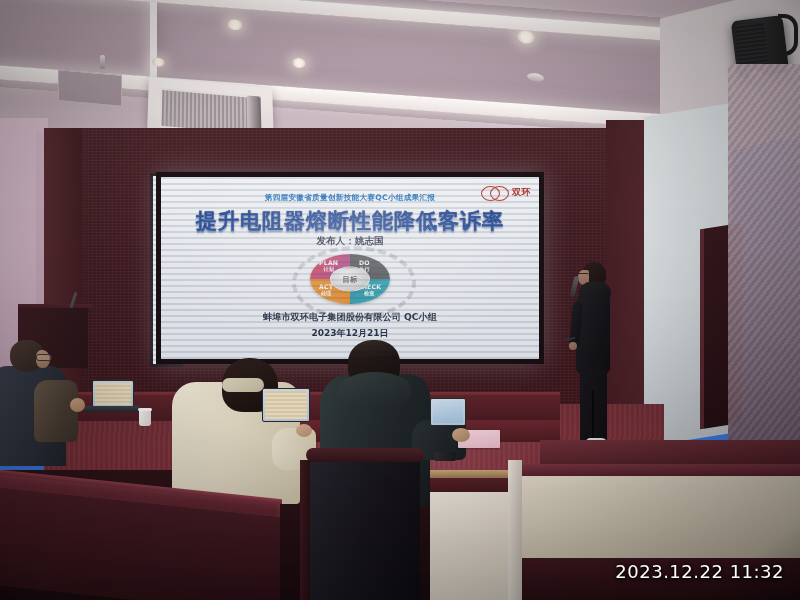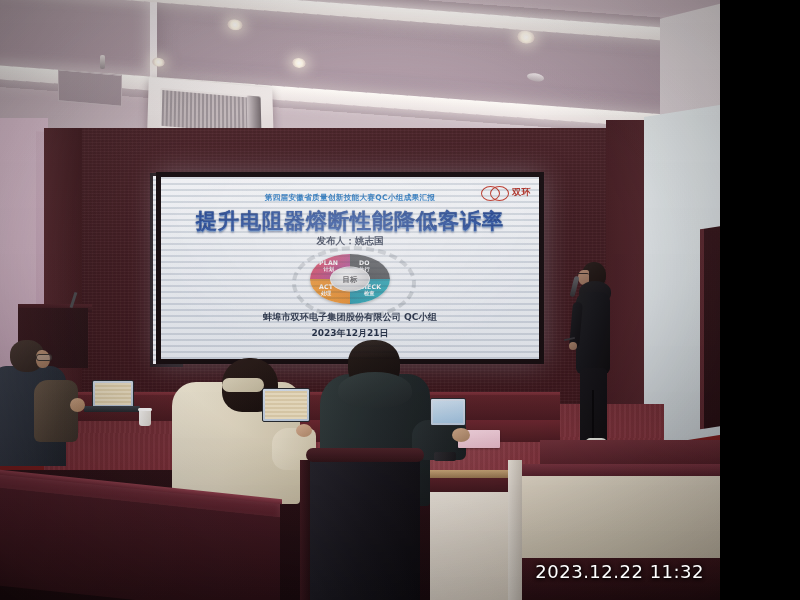--- a/index.html
+++ b/index.html
@@ -1,18 +1,18 @@
 <!DOCTYPE html>
 <html><head>
 <meta charset="utf-8">
 <style>
   html,body{margin:0;padding:0;background:#000;}
   body{font-family:"DejaVu Sans","Liberation Sans",sans-serif;}
 
-  #scene{position:relative;width:720px;height:600px;overflow:hidden;background:#7f1d1d;}
+  #scene{position:relative;width:800px;height:600px;overflow:hidden;background:#3b82f6;}
 
   
   .ceiling-base{position:absolute;left:0;top:0;width:800px;height:140px;
     background:linear-gradient(172deg,#cdbcc3 0%,#c3b0b9 40%,#d8ccd2 100%);}
   .ceiling-tray{position:absolute;left:-40px;top:-6px;width:760px;height:118px;
     background:linear-gradient(178deg,#b9a6af 0%,#b09ba6 60%,#bfaeb7 100%);
     transform:skewY(4.2deg);
     box-shadow:inset 0 0 34px rgba(90,70,80,.35);}
   .tray-inner{position:absolute;left:150px;top:12px;width:530px;height:78px;
     background:linear-gradient(178deg,#b5a2ac 0%,#ab96a3 100%);

